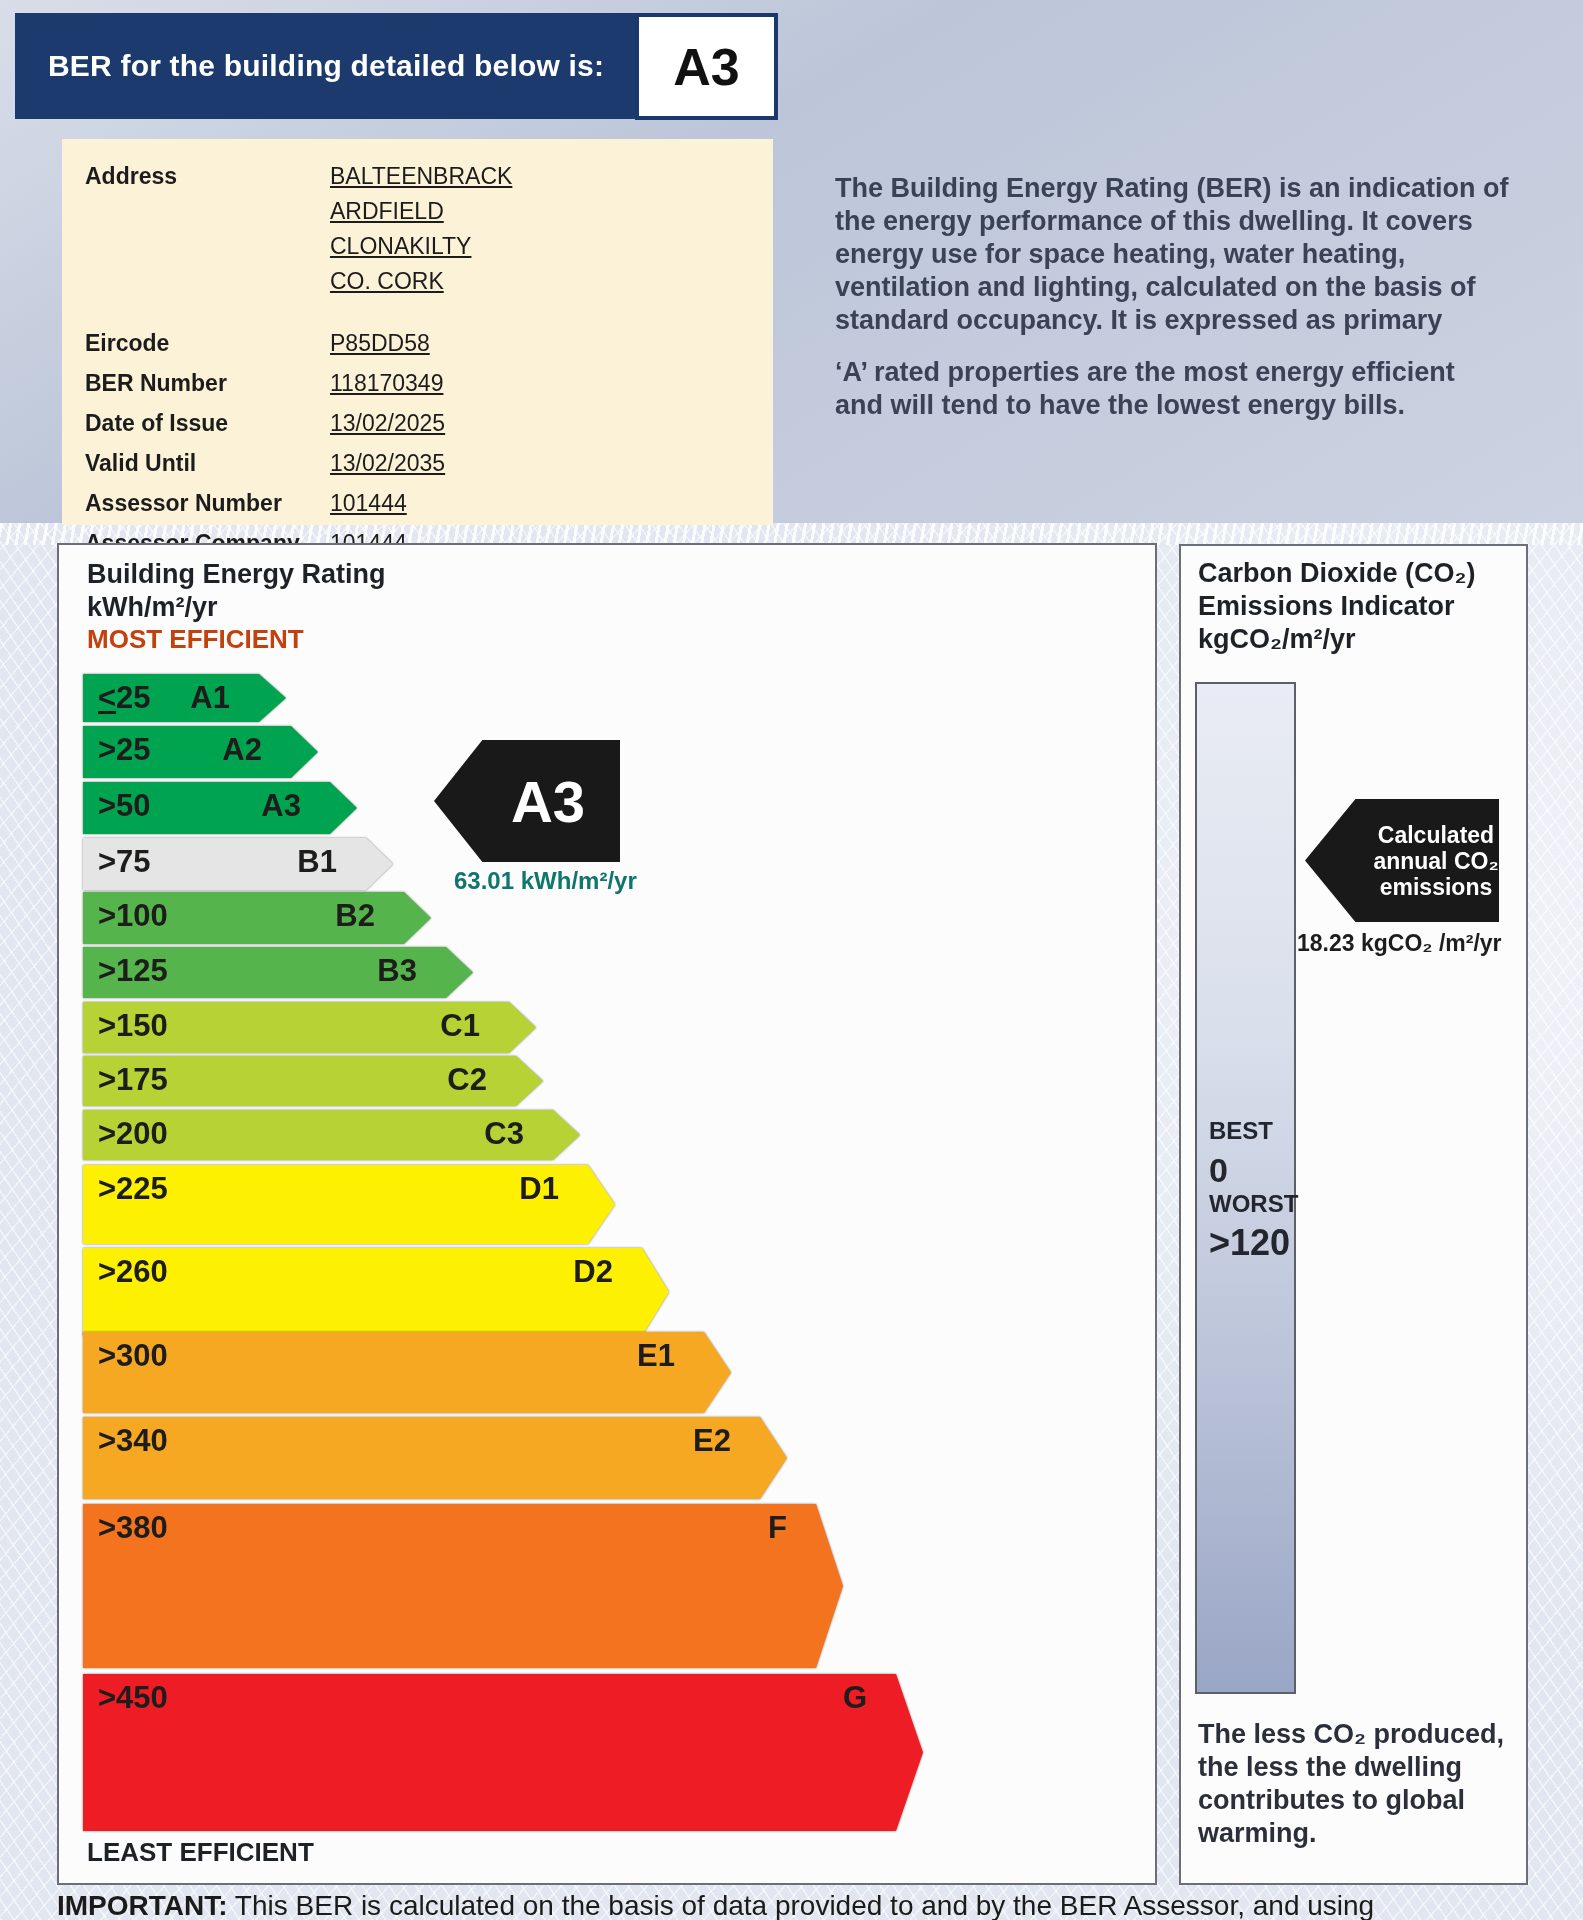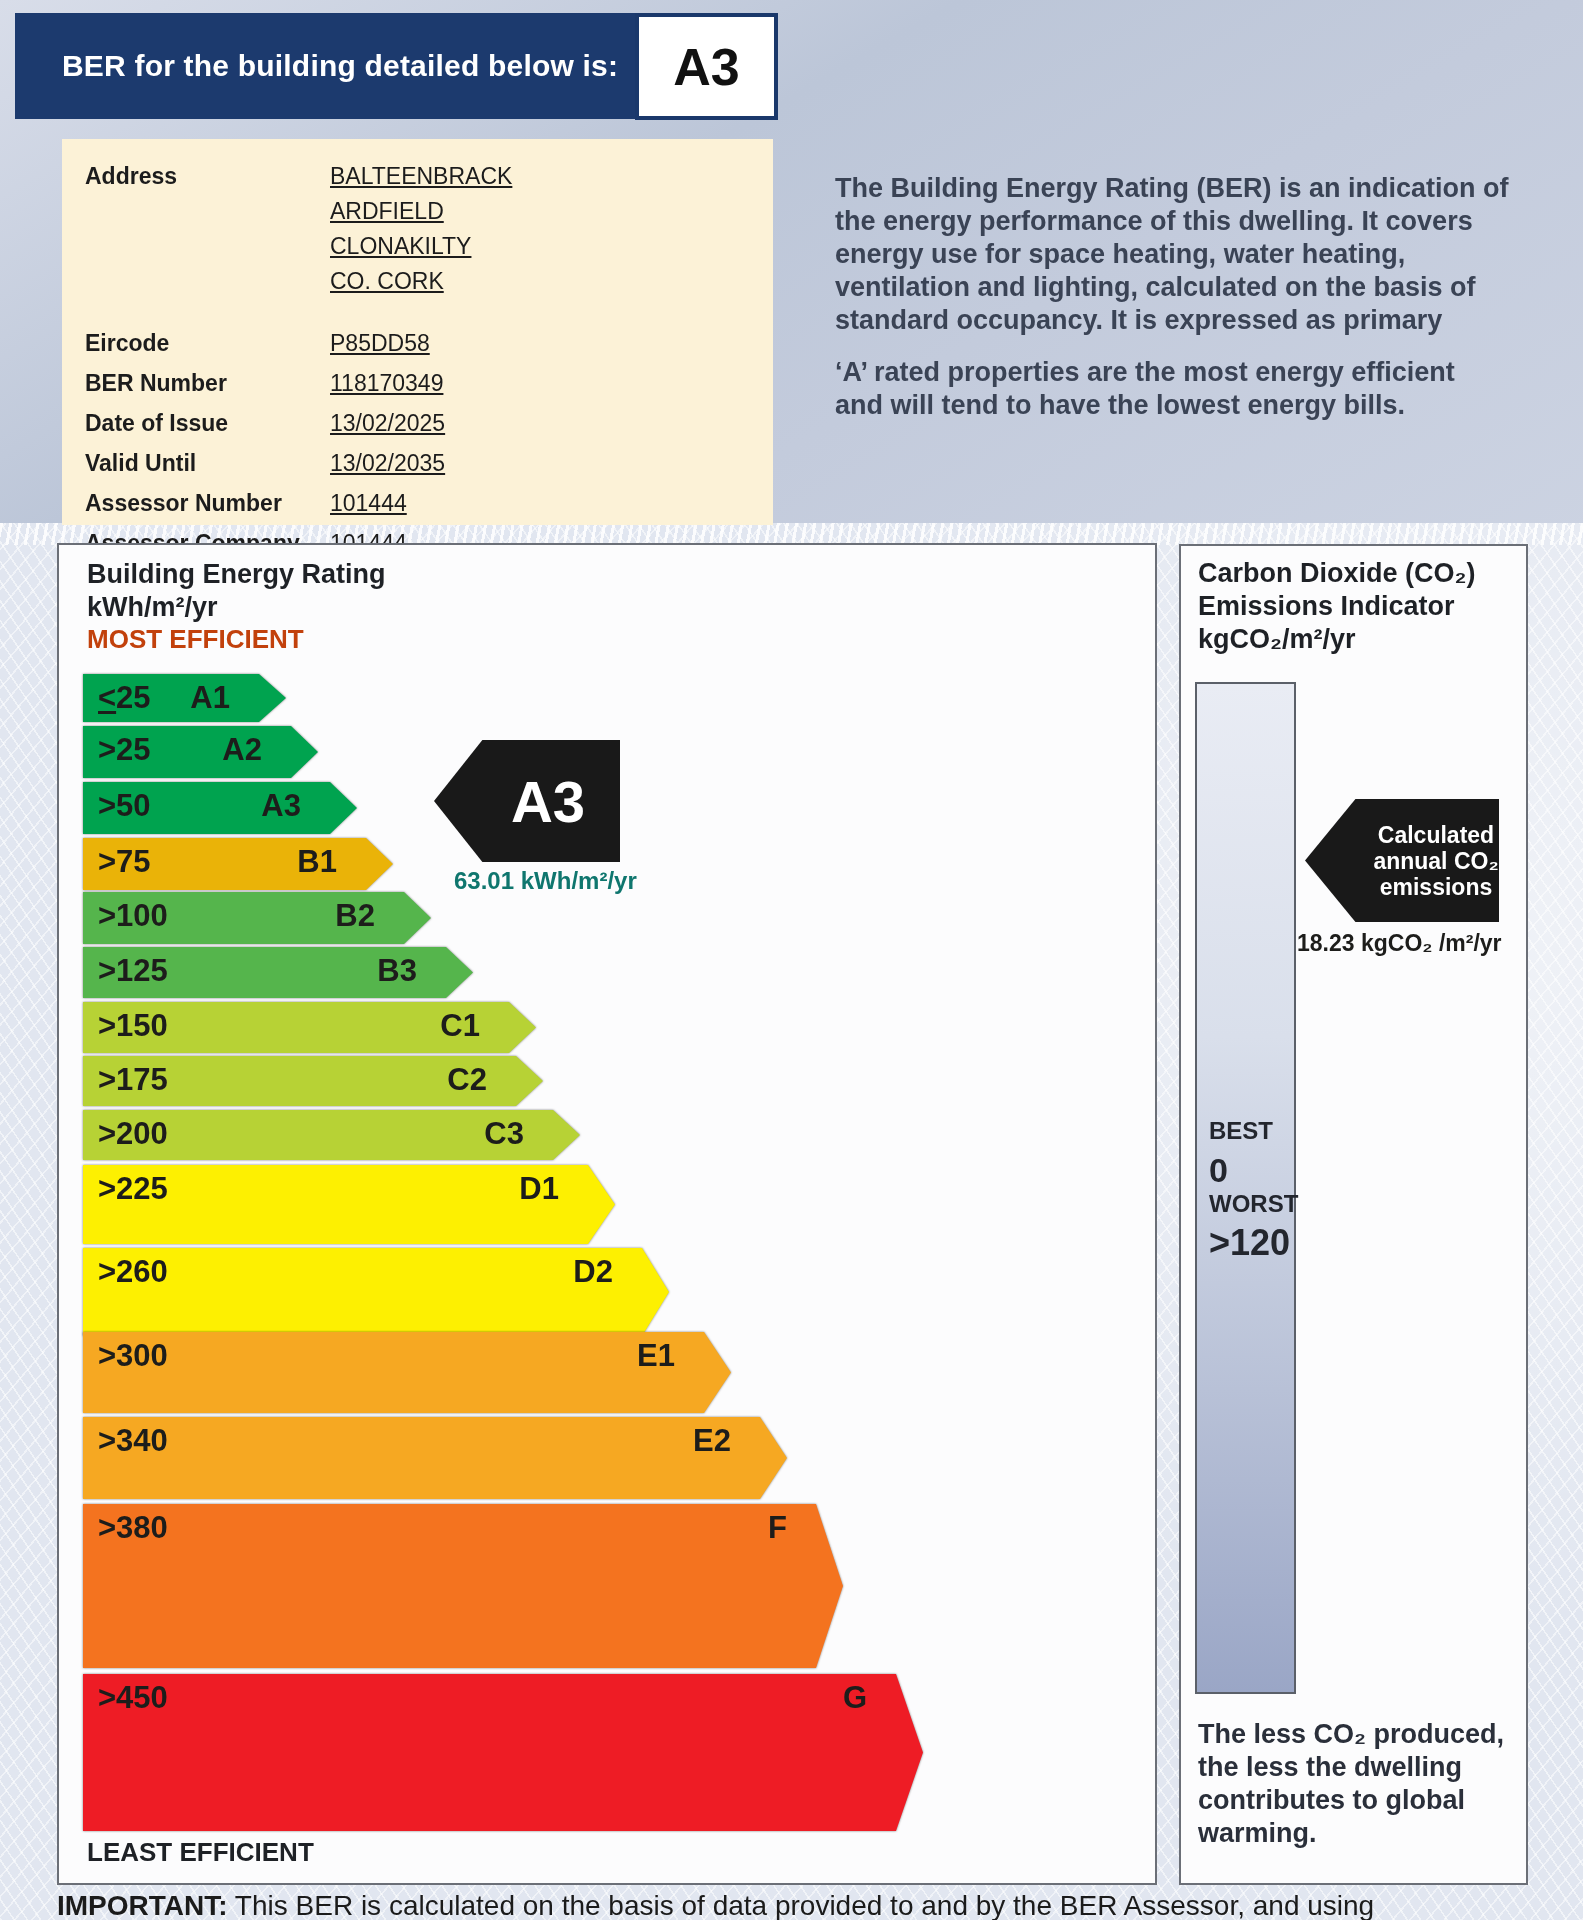--- a/index.html
+++ b/index.html
@@ -11,21 +11,21 @@
   .bg-bottom{position:absolute;left:0;top:523px;width:1583px;height:1397px;
     background-color:#e1e6f0;
     background-image:
       repeating-linear-gradient(56deg, rgba(255,255,255,.55) 0 1.6px, rgba(255,255,255,0) 1.6px 11px),
       repeating-linear-gradient(-49deg, rgba(255,255,255,.5) 0 1.6px, rgba(255,255,255,0) 1.6px 13px),
       radial-gradient(circle at 92% 30%, rgba(255,255,255,.5), rgba(255,255,255,0) 40%);}
   .bg-strip{position:absolute;left:0;top:523px;width:1583px;height:22px;
     background-image:repeating-linear-gradient(100deg, rgba(255,255,255,.85) 0 3px, rgba(255,255,255,0) 3px 9px);}
   
   .banner{position:absolute;left:15px;top:13px;width:628px;height:106px;background:#1c3a6e;
-          display:flex;align-items:center;padding-left:14px;}
+          display:flex;align-items:center;}
   .banner-label{color:#fff;font-size:30px;font-weight:bold;padding-left:33px;letter-spacing:.2px;}
   .rating-box{position:absolute;left:635px;top:13px;width:143px;height:107px;background:#fff;
           border:4px solid #1a386b;box-sizing:border-box;display:flex;align-items:center;justify-content:center;}
   .rating-box span{font-size:52px;font-weight:bold;color:#111;}
   
   .address-box{position:absolute;left:62px;top:139px;width:711px;height:386px;background:#fcf2d7;
           box-sizing:border-box;padding:20px 10px 0 23px;font-size:23px;color:#1c1c1c;}
   .field{display:flex;line-height:35px;margin-bottom:5px;}
   .field .lbl{width:245px;font-weight:bold;flex:0 0 245px;}
   .field .val{font-weight:normal;text-decoration:underline;}
@@ -169,21 +169,21 @@
             <span class="band-class">A2</span>
           </div>
         </div>
         <div class="band" style="top: 237px;">
           <div class="band-shape" style="width: 274px; height: 52px; background: rgb(0, 163, 79);">
             <span class="band-range">&gt;50</span>
             <span class="band-class">A3</span>
           </div>
         </div>
         <div class="band" style="top: 293px;">
-          <div class="band-shape" style="width: 310px; height: 52px; background: #eab308;">
+          <div class="band-shape" style="width: 310px; height: 52px; background: #e5e5e5;">
             <span class="band-range">&gt;75</span>
             <span class="band-class">B1</span>
           </div>
         </div>
         <div class="band" style="top: 347px;">
           <div class="band-shape" style="width: 348px; height: 52px; background: rgb(85, 181, 76);">
             <span class="band-range">&gt;100</span>
             <span class="band-class">B2</span>
           </div>
         </div>

